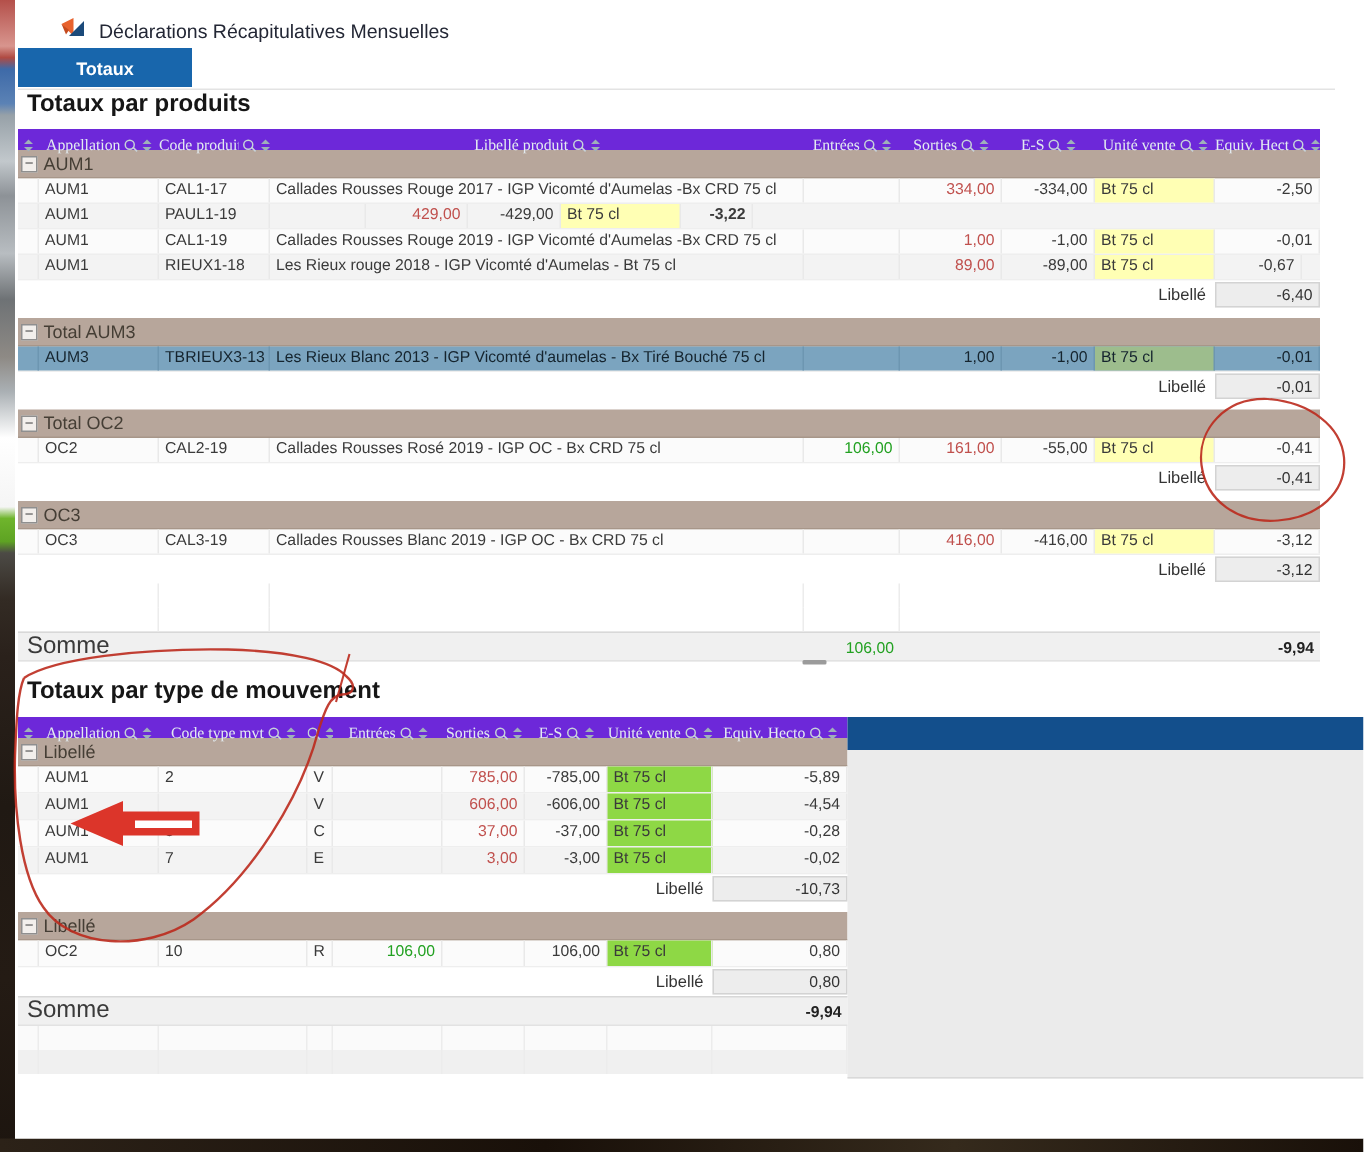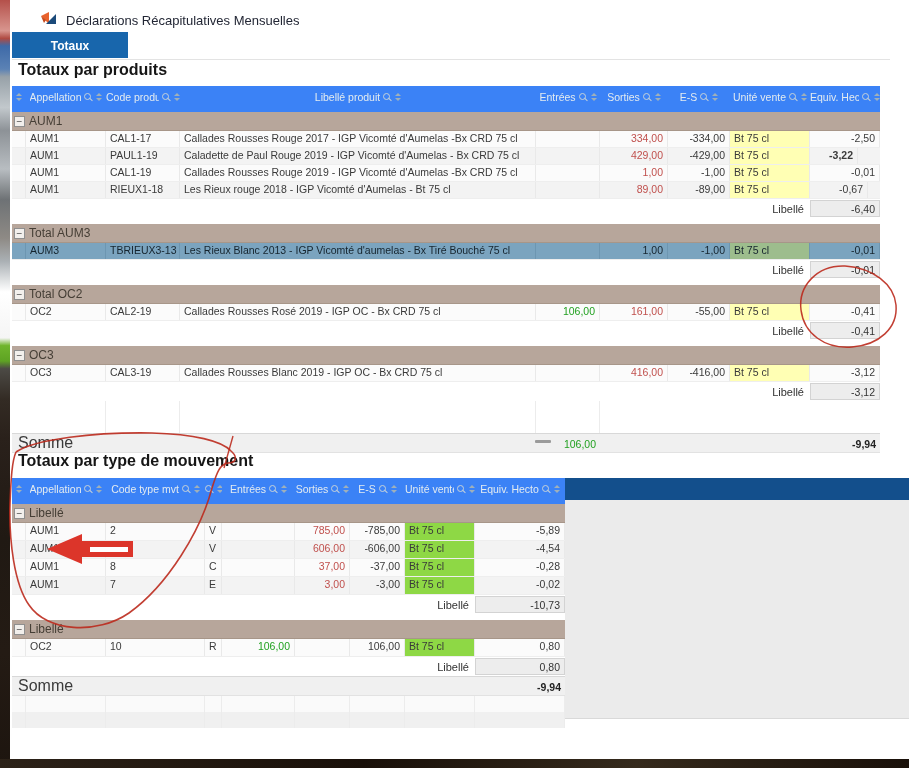--- a/index.html
+++ b/index.html
@@ -30,21 +30,21 @@
        font-size:12px;font-weight:bold;color:#1866ac;background:#fff;
        border:1px solid #d9d9d9;border-bottom:none;box-sizing:border-box;cursor:pointer;}
   .tab.active{background:#1866ac;color:#fff;border-color:#1866ac;}
 
   .section-title{font-size:16px;font-weight:bold;color:#161616;}
   #title-products{left:8px;top:61px;}
   #title-movements{left:8px;top:452px;}
 
   
   .grid{box-sizing:border-box;}
-  .grid-header{display:flex;height:26px;background:#3b82f6;}
+  .grid-header{display:flex;height:14px;background:#6d28d9;font-family:Liberation Serif, serif;}
   .hcell{display:flex;align-items:center;justify-content:center;gap:3px;
          box-sizing:border-box;height:22px;color:#e3ebf0;font-size:10.5px;
          overflow:hidden;cursor:pointer;}
   .hlabel{white-space:nowrap;overflow:hidden;}
   .mag{width:9px;height:10px;position:relative;display:inline-block;flex:0 0 auto;}
   .mag::before{content:'';position:absolute;left:0;top:1px;width:5px;height:5px;
     border:1px solid #c6d2d9;border-radius:50%;}
   .mag::after{content:'';position:absolute;left:5px;top:7px;width:4px;height:1px;
     background:#c6d2d9;transform:rotate(45deg);}
   .carets{display:inline-flex;flex-direction:column;gap:2px;flex:0 0 auto;}
@@ -232,21 +232,20 @@
         <div class="cell" style="width: 64px;"></div>
         <div class="cell num red" style="width: 68px;">334,00</div>
         <div class="cell num" style="width: 62px;">-334,00</div>
         <div class="cell u-yellow" style="width: 80px;">Bt 75 cl</div>
         <div class="cell num" style="width: 70px;">-2,50</div>
       </div>
       <div class="row alt" style="height: 16px;">
         <div class="cell" style="width: 14px;"></div>
         <div class="cell" style="width: 80px;">AUM1</div>
         <div class="cell" style="width: 74px;">PAUL1-19</div>
-        <div class="cell" style="width: 356px;">Caladette de Paul Rouge 2019 - IGP Vicomté d'Aumelas - Bx CRD 75 cl</div>
         <div class="cell" style="width: 64px;"></div>
         <div class="cell num red" style="width: 68px;">429,00</div>
         <div class="cell num" style="width: 62px;">-429,00</div>
         <div class="cell u-yellow" style="width: 80px;">Bt 75 cl</div>
         <div class="cell num" style="width: 48px; font-weight: bold;">-3,22</div>
       </div>
       <div class="row" style="height: 16px;">
         <div class="cell" style="width: 14px;"></div>
         <div class="cell" style="width: 80px;">AUM1</div>
         <div class="cell" style="width: 74px;">CAL1-19</div>

